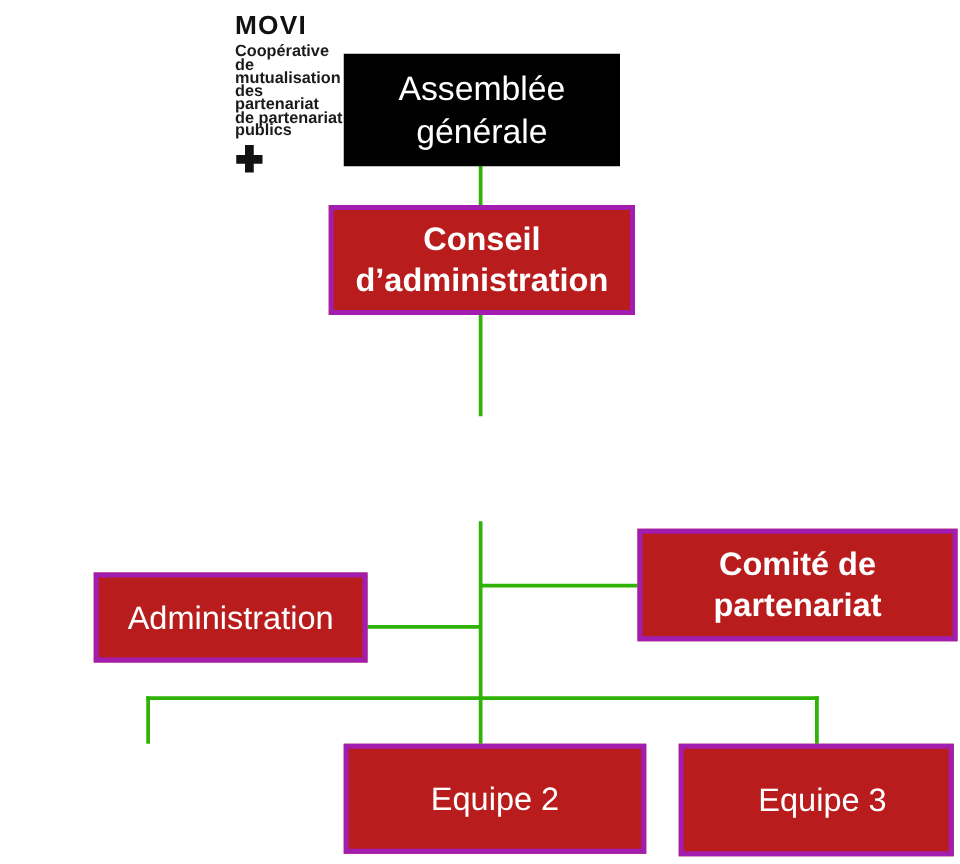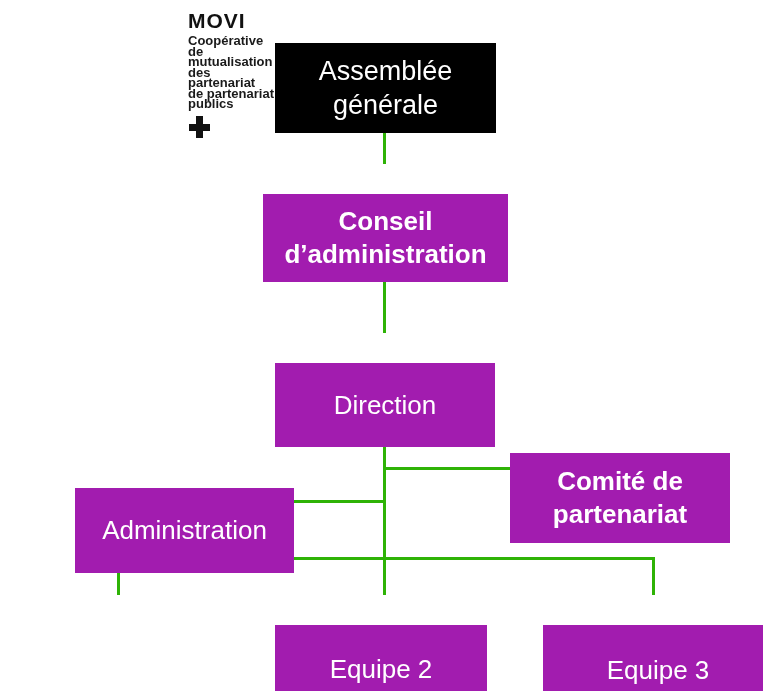--- a/index.html
+++ b/index.html
@@ -19,23 +19,22 @@
     align-items: center;
     justify-content: center;
     text-align: center;
     color: #ffffff;
     font-size: 26px;
     line-height: 33px;
     padding: 0 10px;
     box-sizing: border-box;
   }
   .node.green {
-    background: #a21caf;
+    background: #b91c1c;
     border: 4px solid #a21caf;
-    margin-top: 30px;
   }
   .node.black {
     background: #000000;
     border: none;
     font-size: 27px;
     line-height: 34px;
   }
   .node.bold { font-weight: bold; }
 
   
@@ -111,24 +110,23 @@
   <div class="line" style="left:384px; top:467px; width:126px; height:3px;"></div>
   <div class="line" style="left:294px; top:500px; width:90px;  height:3px;"></div>
   <div class="line" style="left:117px; top:557px; width:538px; height:3px;"></div>
   <div class="line" style="left:117px; top:557px; width:3px;   height:38px;"></div>
   <div class="line" style="left:652px; top:557px; width:3px;   height:38px;"></div>
 
   <div class="node black" style="left:275px; top:7px;   width:221px; height:90px;margin-top:36px;">Assemblée générale</div>
 
   <div class="node green bold" style="left:263px; top:164px; width:245px; height:88px;">Conseil d’administration</div>
 
-  <div class="node green" style="left:275px; top:333px; width:220px; height:84px;">Direction</div>
 
-  <div class="node green" style="left:75px;  top:458px; width:219px; height:85px;">Administration</div>
+  <div class="node green" style="left:75px;  top:458px; width:219px; height:72px;">Administration</div>
 
-  <div class="node green bold" style="left:510px; top:423px; width:220px; height:90px;">Comité de partenariat</div>
+  <div class="node green bold" style="left:510px; top:423px; width:256px; height:90px;">Comité de partenariat</div>
 
 
-  <div class="node green" style="left:275px; top:595px; width:212px; height:88px;">Equipe 2</div>
+  <div class="node green" style="left:275px; top:595px; width:242px; height:88px;">Equipe 2</div>
 
   <div class="node green" style="left:543px; top:595px; width:220px; height:90px;padding-left:20px;">Equipe 3</div>
 
 </div>
 
 </body></html>

